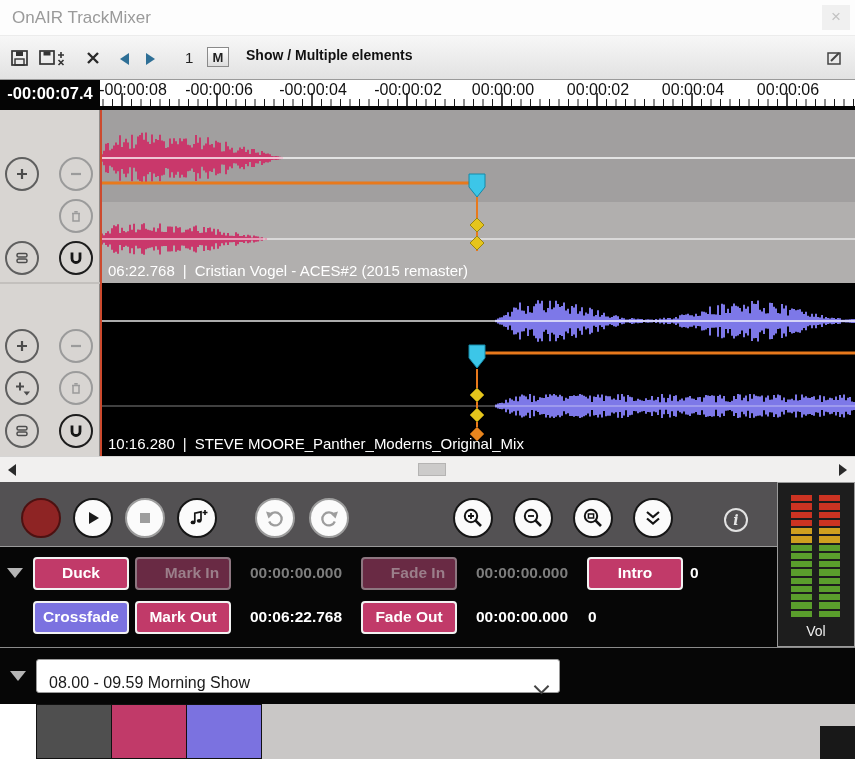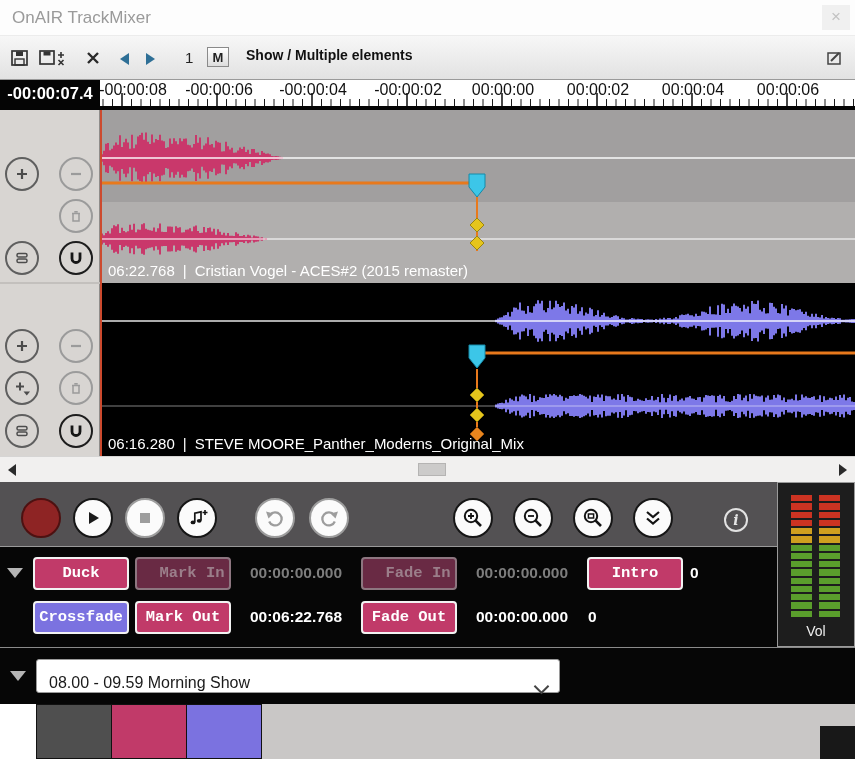--- a/index.html
+++ b/index.html
@@ -72,21 +72,21 @@
   .vu-label{left:0;bottom:7px;width:100%;text-align:center;color:#eee;font-size:14px;}
 
   
   .btn-panel{left:0;top:546px;width:777px;height:101px;background:#060606;border-top:1px solid #9a9a9a;box-sizing:border-box;}
   .erow{position:absolute;left:0;width:777px;height:34px;display:flex;align-items:center;}
   .erow1{top:9px;}.erow2{top:53px;}
   .tri-cell{width:30px;display:flex;justify-content:center;}
   .tri-down{border-left:8px solid transparent;border-right:8px solid transparent;border-top:10px solid #b5b5b5;}
   .ebtn{width:96px;height:33px;margin:0 3px;border:2px solid #f2f2f2;border-radius:4px;box-sizing:border-box;
         background:var(--accent-pink,#c13a69);color:#fff;font-weight:bold;font-size:15.5px;
-        display:flex;align-items:center;justify-content:center;font-family:Liberation Mono, monospace;}
+        display:flex;align-items:center;justify-content:center;}
   .ebtn.purple{background:var(--accent-purple,#7b72e0);}
   .ebtn.disabled{background:#692a44;border-color:#8d7680;color:#9b7e8a;padding-left:18px;}
   .etime{width:124px;text-align:center;color:#fff;font-weight:bold;font-size:15.5px;}
   .etime.dim{color:#7d7d7d;}
   .ecount{width:22px;margin-left:4px;color:#fff;font-weight:bold;font-size:15.5px;}
 
   
   .dropdown-row{left:0;top:647px;width:855px;height:57px;background:#060606;border-top:1px solid #8a8a8a;box-sizing:border-box;}
   .dd-tri{left:10px;top:23px;border-left:8px solid transparent;border-right:8px solid transparent;border-top:10px solid #b5b5b5;}
   .dropdown{left:36px;top:11px;width:524px;height:34px;background:#fff;border:1px solid #9a9a9a;border-radius:3px;
@@ -864,21 +864,21 @@
           <line x1="0" y1="38" x2="755" y2="38" stroke="#ffffff" stroke-width="1.5" opacity="0.9"></line>
           <line x1="0" y1="123" x2="755" y2="123" stroke="#ffffff" stroke-width="1.2" opacity="0.5"></line>
           <line x1="377" y1="70" x2="755" y2="70" stroke="#e8791c" stroke-width="3"></line>
           <line x1="377" y1="86" x2="377" y2="148" stroke="#e8791c" stroke-width="2"></line>
           <path d="M369,62 h16 v13 l-8,10 l-8,-10 Z" fill="#3cc6e8" stroke="#148aa8" stroke-width="1"></path>
           <path d="M377,105 L384,112 L377,119 L370,112 Z" fill="#e5c51c" stroke="#9a8410" stroke-width="1"></path>
           <path d="M377,125 L384,132 L377,139 L370,132 Z" fill="#e5c51c" stroke="#9a8410" stroke-width="1"></path>
           <path d="M377,144 L384,151 L377,158 L370,151 Z" fill="#e8851e" stroke="#9a520e" stroke-width="1"></path>
         </svg>
       <div class="label-strip">
-        <span>06:16.280</span>
+        <span>10:16.280</span>
         <span>|</span>
         <span>STEVE MOORE_Panther_Moderns_Original_Mix</span>
       </div>
     </div>
 
     <div class="abs playhead"></div>
   </div>
 
   <div class="abs scroll-row">
     <div class="abs tri sb-tri-left"></div>

